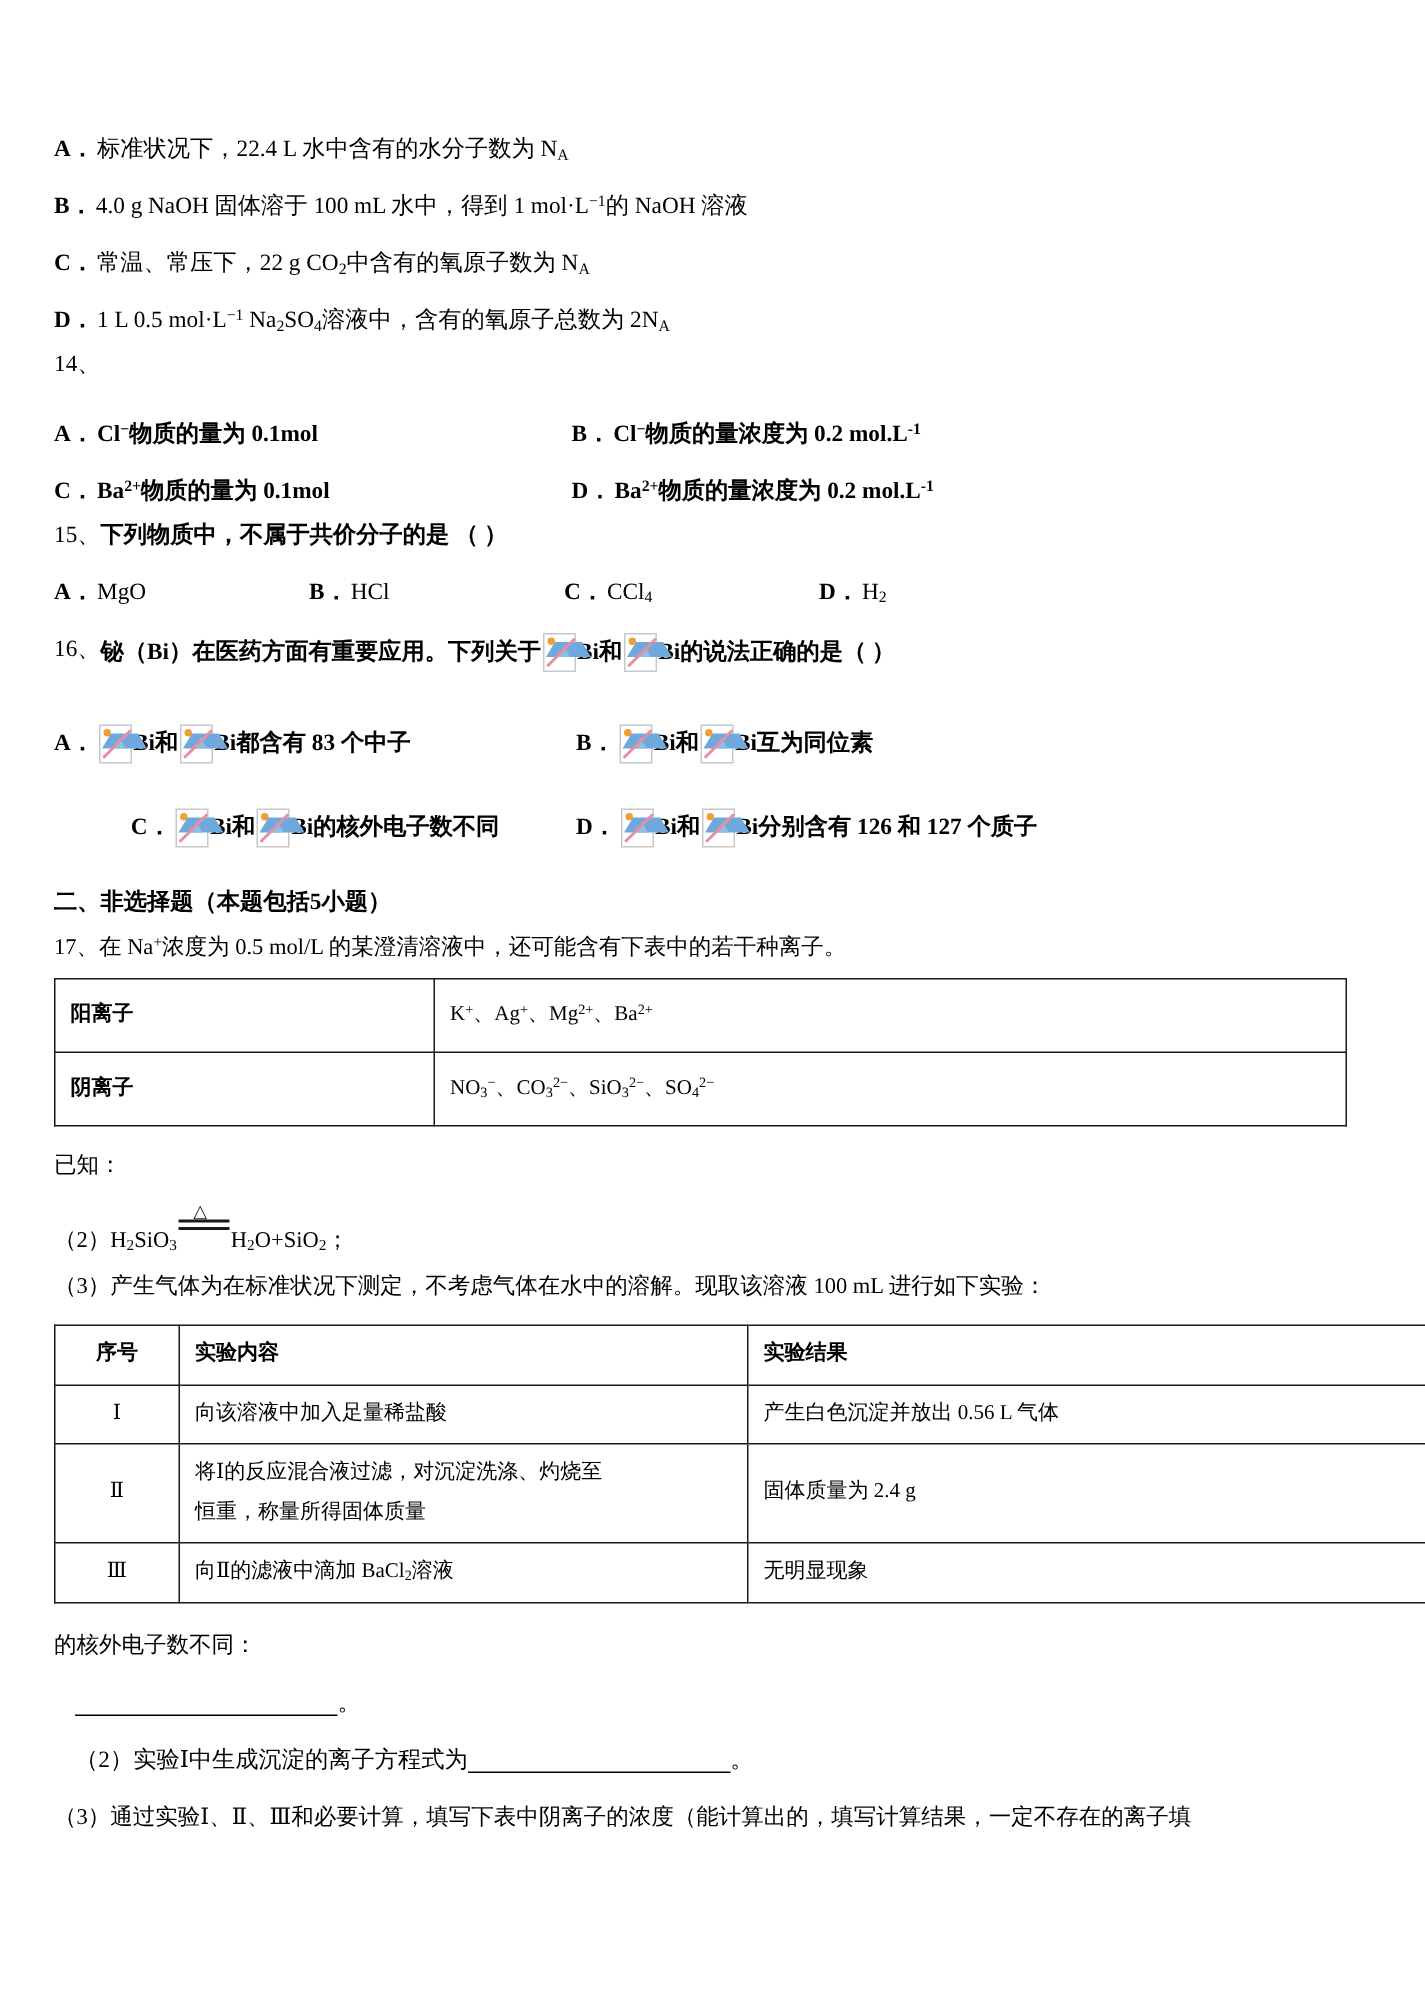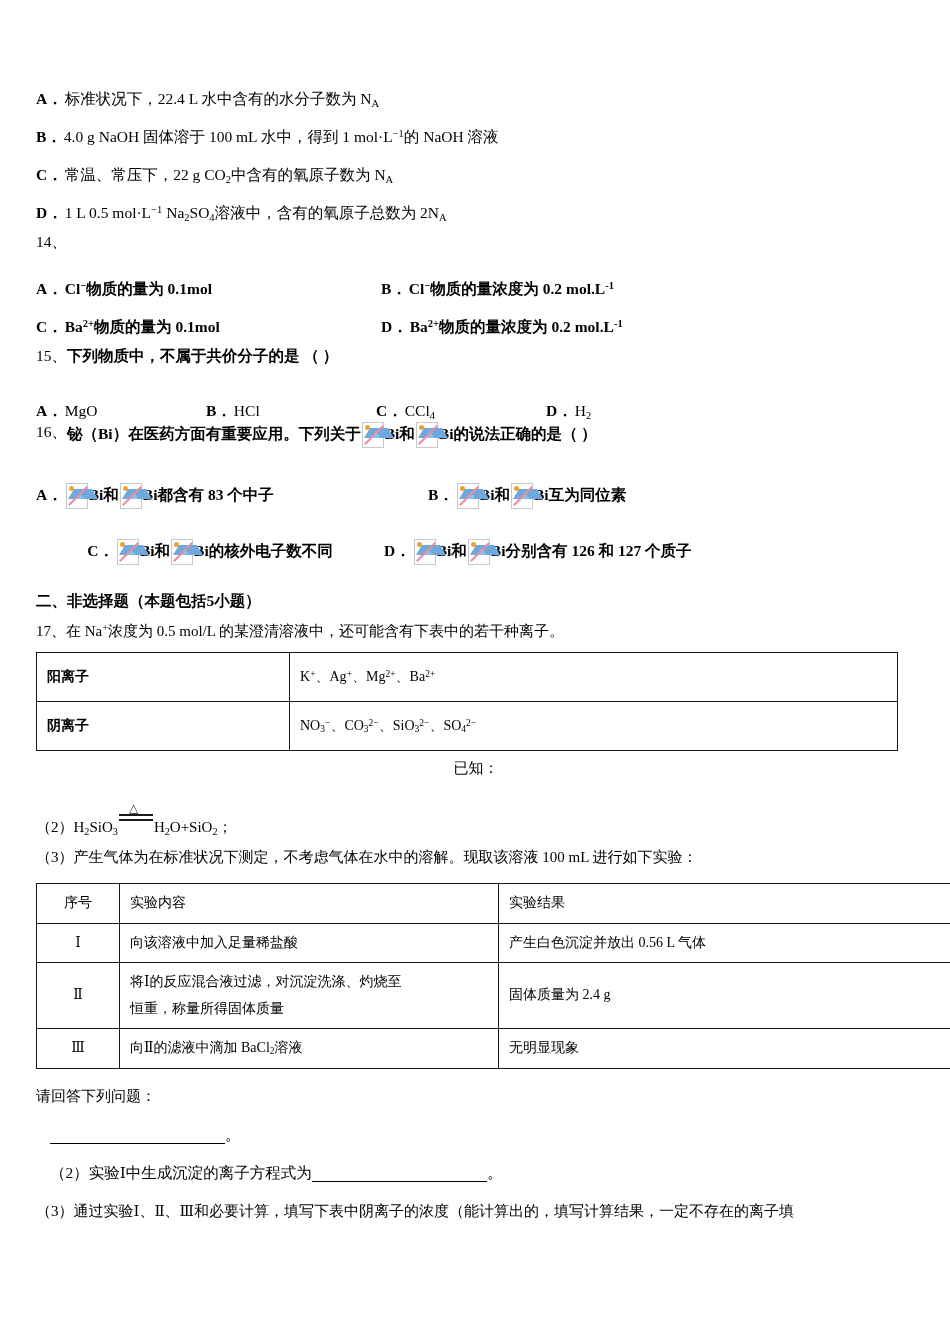--- a/index.html
+++ b/index.html
@@ -64,21 +64,21 @@
     align-items: center;
     font-size: 15.5px;
     white-space: nowrap;
   }
   .two-col > div:first-child { width: 345px; }
 
   
   .four-col {
     display: flex;
     height: 38px;
-    align-items: flex-end;
+    align-items: flex-start;
     font-size: 15.5px;
     white-space: nowrap;
   }
   .four-col > div { width: 170px; }
 
   
   .brokenimg {
     display: inline-block;
     width: 22px;
     height: 26px;
@@ -151,21 +151,21 @@
     vertical-align: middle;
     font-size: 14px;
     line-height: 1.9;
   }
   table.ion td { height: 36px; }
   table.ion td.hdr { font-weight: bold; width: 232px; }
 
   table.expt td.c1 { width: 62px; text-align: center; }
   table.expt td.c2 { width: 358px; }
   table.expt td.c3 { width: 442px; }
-  table.expt td.head { font-weight: normal; }
+  table.expt td.head { font-weight: bold; }
 
   .tbl-wrap { margin: 6px 0 8px 0; }
 
   
   .rxn {
     display: inline-block;
     position: relative;
     width: 36px;
     height: 1em;
     vertical-align: baseline;
@@ -210,21 +210,20 @@
     font-size: 15.5px;
     white-space: nowrap;
     padding-left: 14px;
   }
   .known-line {
     height: 34px;
     display: flex;
     align-items: center;
     font-size: 15px;
     white-space: nowrap;
-    flex-direction: column;
   }
   .known-line2 {
     height: 44px;
     display: flex;
     align-items: flex-end;
     font-size: 15px;
     white-space: nowrap;
   }
   .q3line {
     height: 40px;
@@ -307,21 +306,21 @@
     <div>
       <span class="lbl">D．</span><span><span>H</span><sub>2</sub></span>
     </div>
   </div>
 
   <div class="q-row" style="height:46px;">
     <span>16、</span>
     <span class="bold"><span>铋（Bi）在医药方面有重要应用。下列关于</span><span class="brokenimg"><span class="sun"></span><span class="mount"></span><span class="mount2"></span><span class="slash"></span></span><span>Bi</span><span>和</span><span class="brokenimg"><span class="sun"></span><span class="mount"></span><span class="mount2"></span><span class="slash"></span></span><span>Bi</span><span>的说法正确的是（   ）</span></span>
   </div>
 
-  <div class="two-col" style="height:56px;gap:44px;">
+  <div class="two-col" style="height:56px;">
     <div style="width:348px;">
       <span class="lbl">A．</span><span class="brokenimg"><span class="sun"></span><span class="mount"></span><span class="mount2"></span><span class="slash"></span></span><span class="bold">Bi</span><span class="bold">和</span><span class="brokenimg"><span class="sun"></span><span class="mount"></span><span class="mount2"></span><span class="slash"></span></span><span class="bold">Bi</span><span class="bold">都含有 83 个中子</span>
     </div>
     <div>
       <span class="lbl">B．</span><span class="brokenimg"><span class="sun"></span><span class="mount"></span><span class="mount2"></span><span class="slash"></span></span><span class="bold">Bi</span><span class="bold">和</span><span class="brokenimg"><span class="sun"></span><span class="mount"></span><span class="mount2"></span><span class="slash"></span></span><span class="bold">Bi</span><span class="bold">互为同位素</span>
     </div>
   </div>
 
   <div class="two-col" style="height:56px;text-align:center;">
     <div style="width:348px;">
@@ -387,21 +386,21 @@
       </tr>
       <tr>
         <td class="c1">Ⅲ</td>
         <td class="c2"><span>向Ⅱ的滤液中滴加 BaCl</span><sub>2</sub><span>溶液</span></td>
         <td class="c3">无明显现象</td>
       </tr>
     </tbody>
         </table>
   </div>
 
-  <div class="q3line">请回答下列问题：</div>
+  <div class="q3line">的核外电子数不同：</div>
 
   <div class="q-sub">
         <span class="blank"></span>
         <span>。</span>
   </div>
 
   <div class="q-sub">
     <span>（2）实验Ⅰ中生成沉淀的离子方程式为</span>
         <span class="blank"></span>
         <span>。</span>

